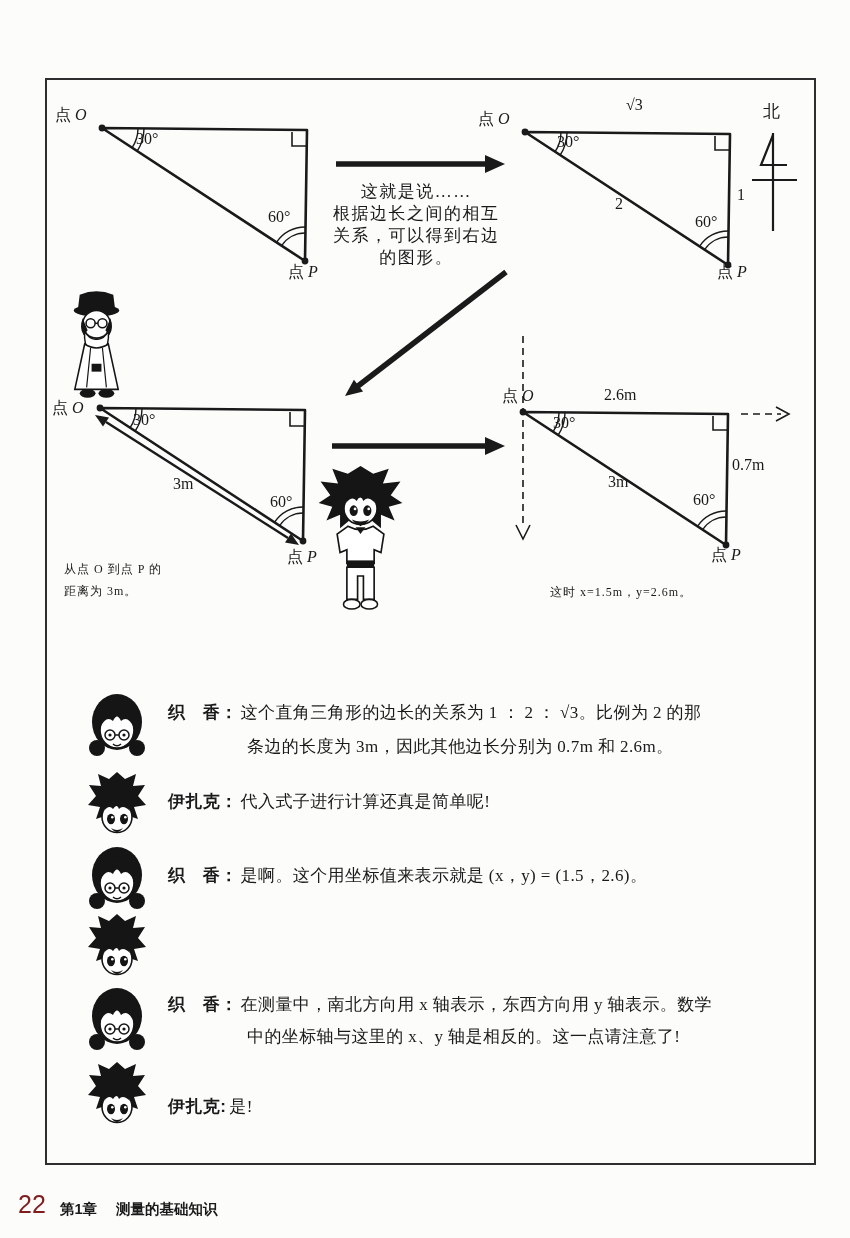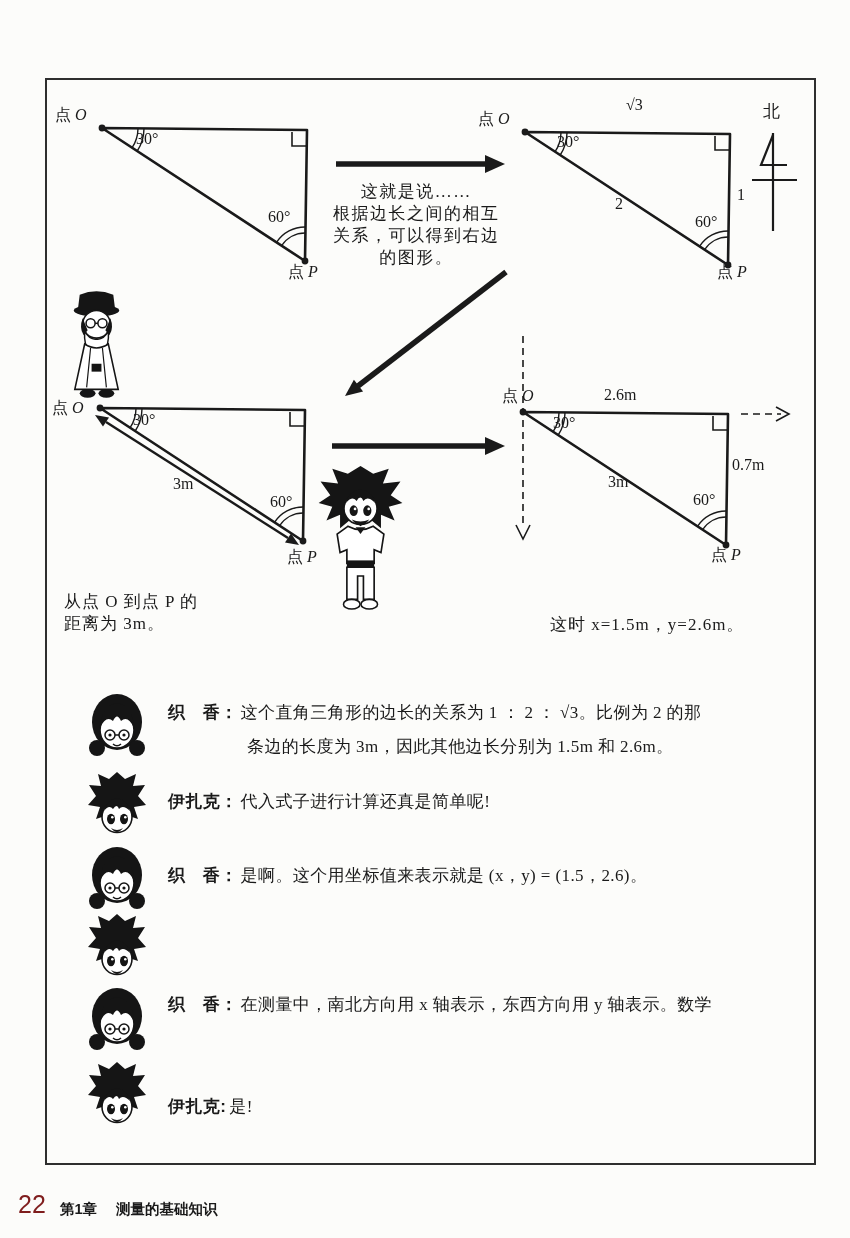--- a/index.html
+++ b/index.html
@@ -3,21 +3,21 @@
 <meta charset="utf-8">
 <style>
   html,body{margin:0;padding:0;background:#e9e9e7;}
   .page{position:relative;width:850px;height:1238px;background:#fcfcfa;overflow:hidden;
         font-family:"Liberation Serif","DejaVu Serif",serif;color:#1a1a1a;}
   .frame{position:absolute;left:45px;top:78px;width:767px;height:1083px;border:2px solid #2e2e2e;}
   .geo{position:absolute;left:0;top:0;width:850px;height:1238px;}
   .lbl{position:absolute;font-size:16px;line-height:1;white-space:nowrap;}
   .lbl i{font-style:italic;}
   .expl{position:absolute;left:333px;top:181px;font-size:17px;line-height:22px;letter-spacing:1.5px;text-align:center;}
-  .cap{position:absolute;font-size:17px;line-height:22px;letter-spacing:1px;white-space:nowrap;margin-top:33px;}
+  .cap{position:absolute;font-size:12px;line-height:22px;letter-spacing:1px;white-space:nowrap;}
   .dlg-line{position:absolute;font-size:17px;line-height:1.3;letter-spacing:0.4px;white-space:nowrap;}
   .spk{font-family:"Liberation Sans","DejaVu Sans",sans-serif;font-weight:700;margin-right:3px;}
   .av{position:absolute;left:88px;width:58px;height:74px;}
   .char{position:absolute;}
   .footer-num{position:absolute;left:18px;top:1190px;font-size:25px;color:#7f1d1d;
               font-family:"Liberation Sans","DejaVu Sans",sans-serif;}
   .footer-txt{position:absolute;top:1200px;font-size:14.5px;font-weight:700;
               font-family:"Liberation Sans","DejaVu Sans",sans-serif;}
 </style>
 </head>
@@ -181,40 +181,41 @@
   <div class="lbl" style="left:608px;top:474px">3m</div>
   <div class="lbl" style="left:732px;top:457px">0.7m</div>
   <div class="lbl" style="left:693px;top:492px">60°</div>
   <div class="lbl" style="left:711px;top:547px"><span>点</span> <i>P</i></div>
   <div class="cap" style="left:550px;top:581px">这时 x=1.5m，y=2.6m。</div>
 
   <svg class="av" style="top:690px">
       <use href="#av-girl"></use>
     </svg>
   <div class="dlg-line" style="left:168px;top:702px"><span class="spk">织　香：</span><span>这个直角三角形的边长的关系为 1 ： 2 ： √3。比例为 2 的那</span></div>
-  <div class="dlg-line" style="left:247px;top:736px">条边的长度为 3m，因此其他边长分别为 1.5m 和 2.6m。</div>
+  <div class="dlg-line" style="left:247px;top:736px">条边的长度为 3m，因此其他边长分别为 0.7m 和 2.6m。</div>
 
   <svg class="av" style="top:771px">
       <use href="#av-boy"></use>
     </svg>
   <div class="dlg-line" style="left:168px;top:791px"><span class="spk">伊扎克：</span><span>代入式子进行计算还真是简单呢!</span></div>
 
   <svg class="av" style="top:843px">
       <use href="#av-girl"></use>
     </svg>
   <div class="dlg-line" style="left:168px;top:865px"><span class="spk">织　香：</span><span>是啊。这个用坐标值来表示就是 (x，y) = (1.5，2.6)。</span></div>
 
   <svg class="av" style="top:913px">
       <use href="#av-boy"></use>
     </svg>
 
   <svg class="av" style="top:984px">
       <use href="#av-girl"></use>
     </svg>
   <div class="dlg-line" style="left:168px;top:994px"><span class="spk">织　香：</span><span>在测量中，南北方向用 x 轴表示，东西方向用 y 轴表示。数学</span></div>
+  <div class="dlg-line" style="left:247px;top:1026px">中的坐标轴与这里的 x、y 轴是相反的。这一点请注意了!</div>
 
   <svg class="av" style="top:1061px">
       <use href="#av-boy"></use>
     </svg>
   <div class="dlg-line" style="left:168px;top:1096px"><span class="spk">伊扎克:</span><span>是!</span></div>
 
   <div class="footer-num">22</div>
   <div class="footer-txt" style="left:60px">第1章</div>
   <div class="footer-txt" style="left:116px">测量的基础知识</div>
 

